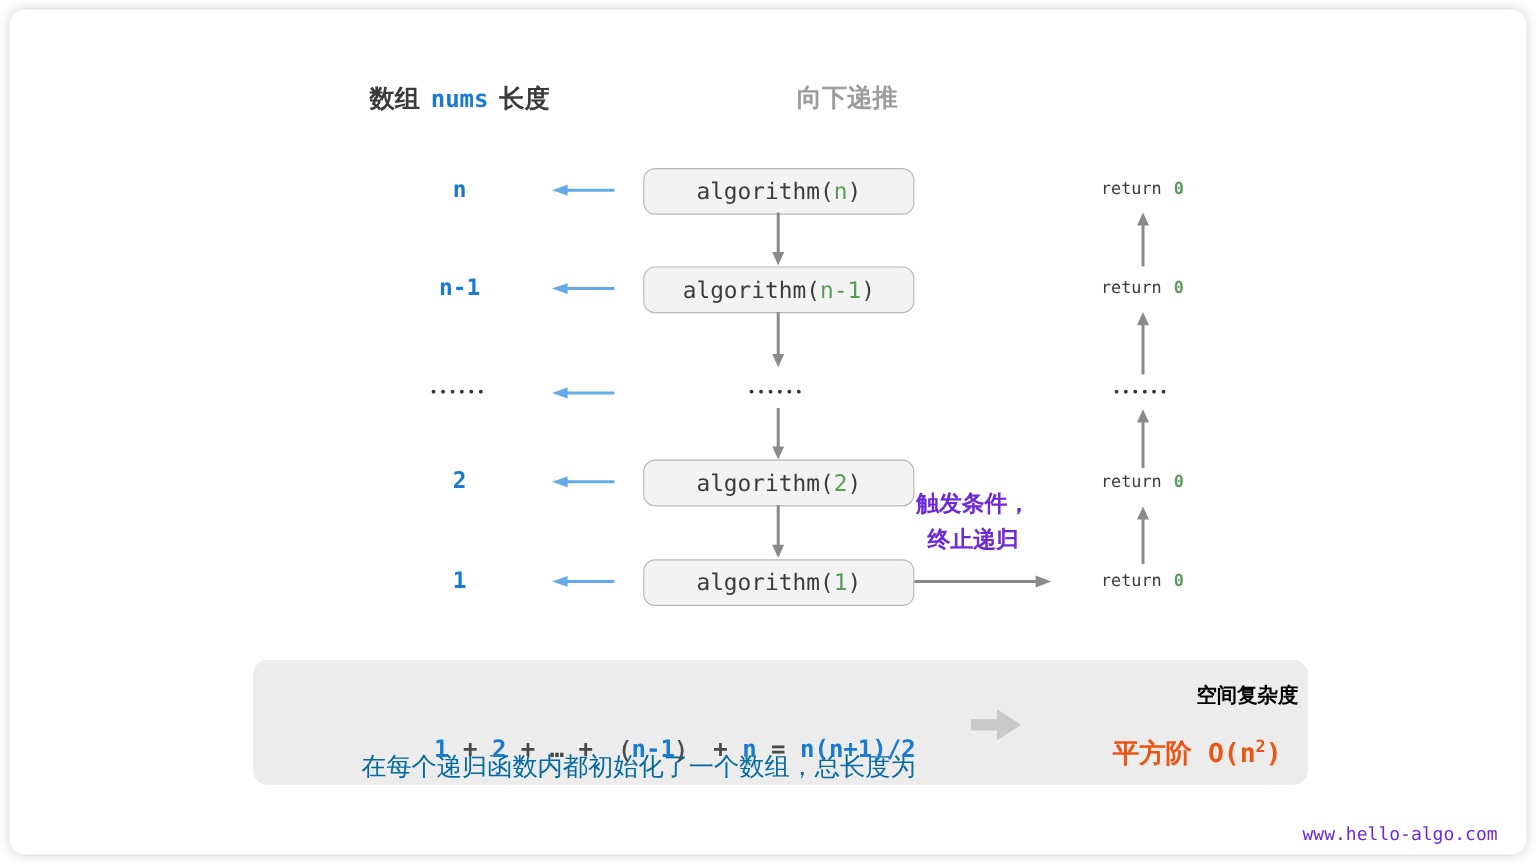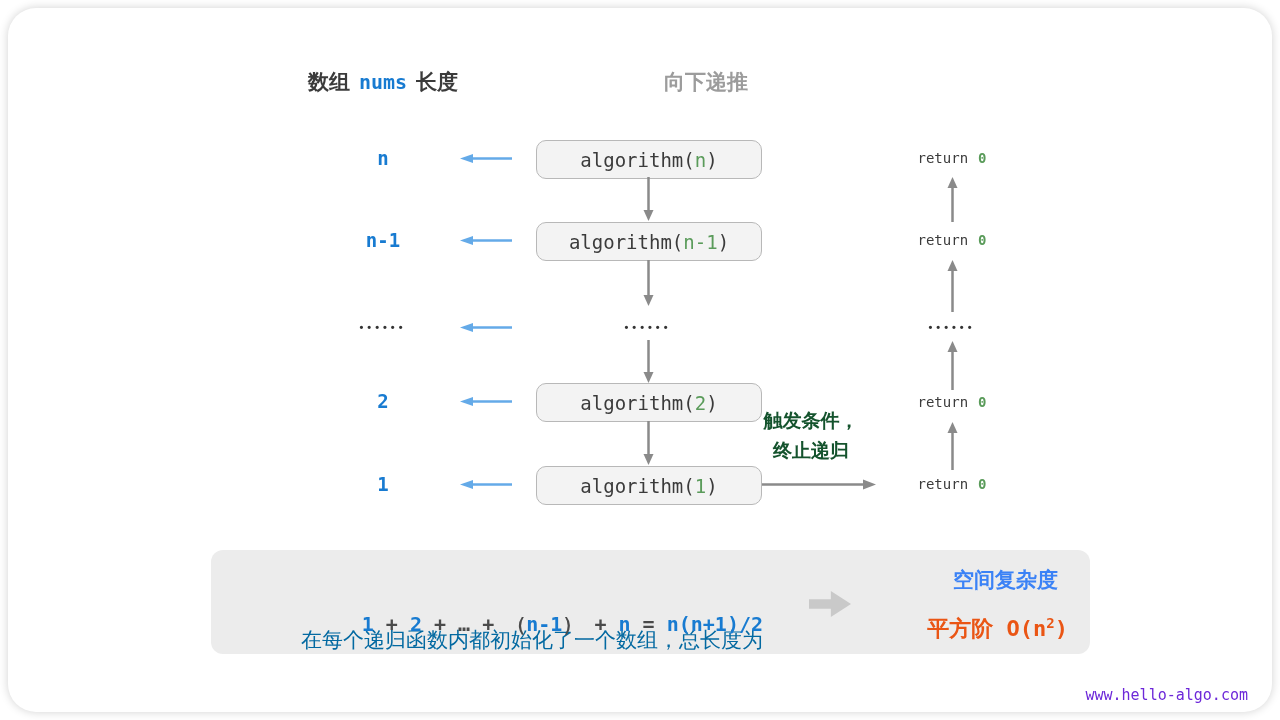--- a/index.html
+++ b/index.html
@@ -1,49 +1,49 @@
 <!DOCTYPE html>
 <html><head>
 <meta charset="utf-8">
 <style>
   html,body{margin:0;padding:0;background:#ffffff;}
   body{width:1280px;height:720px;position:relative;font-family:"Liberation Sans",sans-serif;}
   .card{position:absolute;left:8px;top:8px;width:1264px;height:704px;background:#ffffff;
-        border-radius:28px;box-shadow:0 0 10px rgba(0,0,0,0.18);overflow:hidden;}
+        border-radius:12px;box-shadow:0 0 10px rgba(0,0,0,0.18);overflow:hidden;}
   .abs{position:absolute;}
   .center{text-align:right;}
   
   .hdr{font-size:21px;font-weight:bold;color:#3b3b3b;height:28px;line-height:28px;}
   .hdr-gray{color:#9c9c9c;}
   .hdr-left{display:flex;justify-content:center;gap:9px;align-items:baseline;}
   .code-blue{color:#187bd1;font-family:"DejaVu Sans Mono",monospace;font-size:20px;font-weight:bold;}
   
   .rowlabel{width:150px;height:28px;line-height:28px;text-align:center;
             font-family:"DejaVu Sans Mono",monospace;font-weight:bold;font-size:19px;color:#187bd1;}
   .algo-box{width:224px;height:37px;background:#f3f3f3;border:1.5px solid #b8b8b8;border-radius:10px;
             display:flex;align-items:center;justify-content:center;
             font-family:"DejaVu Sans Mono",monospace;font-size:19px;color:#3b3b3b;}
   .green{color:#5a9b5a;}
   .ret{width:150px;height:26px;display:flex;justify-content:center;align-items:center;gap:10px;
        font-family:"DejaVu Sans Mono",monospace;font-size:14px;color:#3b3b3b;}
   .ret .green{font-weight:bold;}
   .dots{width:150px;height:28px;line-height:28px;text-align:center;color:#333333;
         font-size:11px;letter-spacing:4px;font-weight:bold;}
   
-  .terminate{width:140px;text-align:center;font-size:19px;font-weight:bold;color:#14532d;line-height:30px;}
+  .terminate{width:140px;text-align:center;font-size:19px;font-weight:bold;color:#6d28d9;line-height:30px;}
   
   .summary{left:203px;top:542px;width:879px;height:104px;background:#ececec;border-radius:12px;}
   .sum-line1{left:225px;top:573px;width:530px;height:30px;line-height:30px;font-size:21px;color:#0369a1;margin-top:44px;}
   .formula{left:225px;top:600px;width:530px;height:32px;line-height:32px;font-size:20px;font-weight:bold;
            color:#4a4a4a;white-space:pre;font-family:"DejaVu Sans Mono",monospace;}
   .formula .blue{color:#187bd1;}
   .big-arrow{left:801px;top:583px;width:42px;height:26px;background:#c9c9c9;
              clip-path:polygon(0 32%,52% 32%,52% 0,100% 50%,52% 100%,52% 68%,0 68%);}
-  .result-title{left:860px;top:558px;width:190px;height:28px;line-height:28px;
-                font-size:21px;font-weight:bold;color:#3b82f6;}
+  .result-title{left:884px;top:558px;width:190px;height:28px;line-height:28px;
+                font-size:17px;font-weight:bold;color:#000000;}
   .result{left:850px;top:599px;width:210px;height:32px;line-height:32px;font-size:22px;font-weight:bold;
           color:#ea5514;font-family:"DejaVu Sans Mono",monospace;white-space:pre;}
   .result sup{font-size:14px;}
   .footer{left:1055px;top:678px;width:185px;text-align:right;font-size:15px;color:#6d28d9;
           font-family:"DejaVu Sans Mono",monospace;}
   svg.arr{position:absolute;overflow:visible;}
 </style>
 </head>
 <body>
 

